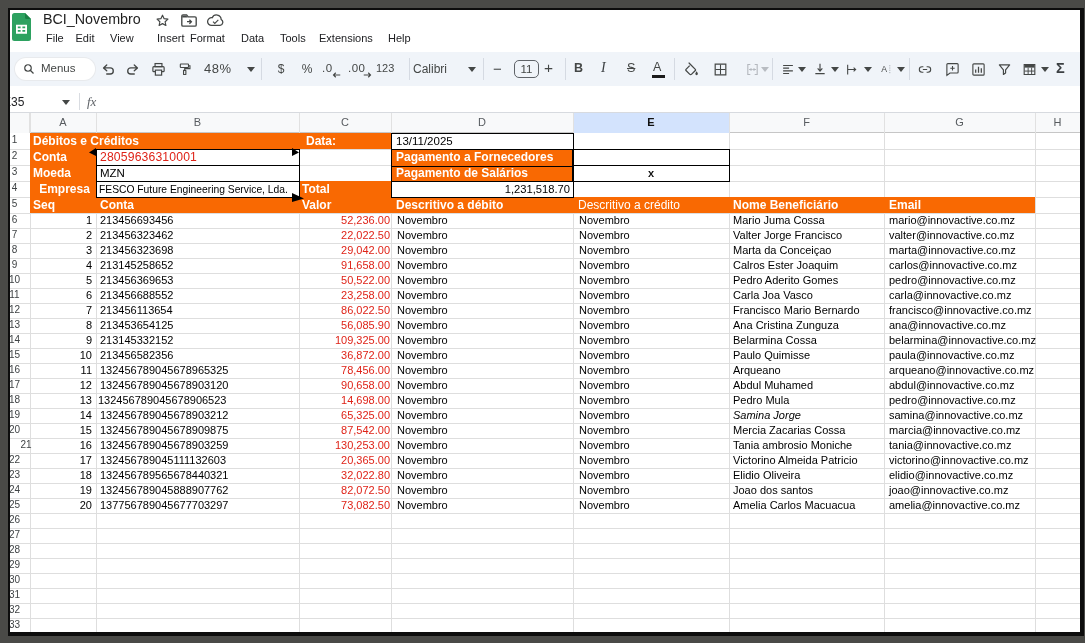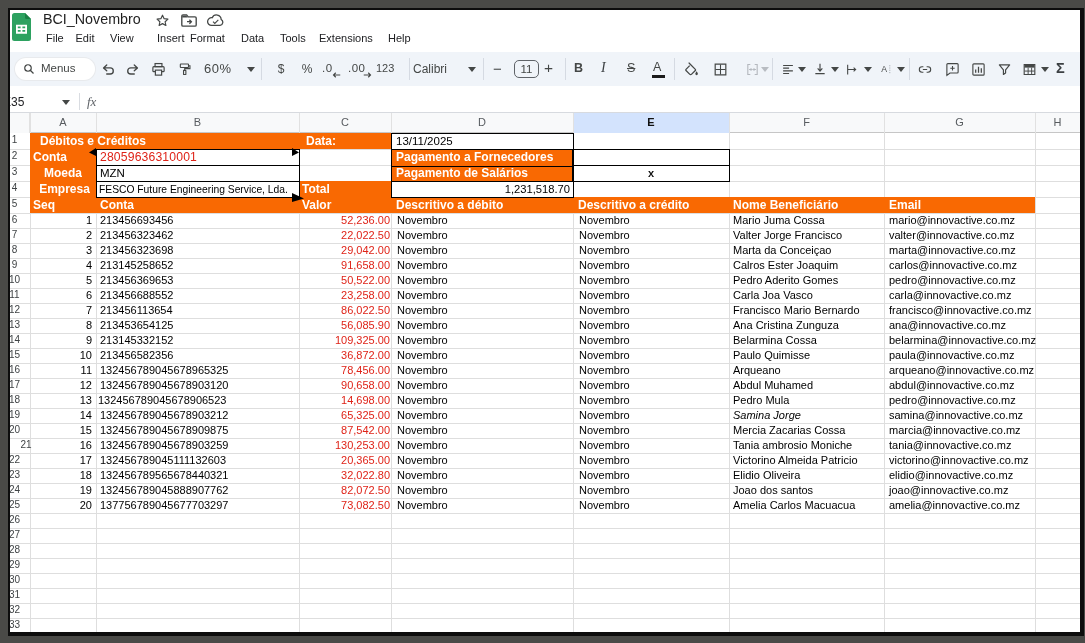--- a/index.html
+++ b/index.html
@@ -54,21 +54,21 @@
 <svg class="abs" style="left:151px;top:62px" width="15" height="15" viewBox="0 0 24 24">
     <rect x="6.5" y="2.5" width="11" height="5" fill="none" stroke="#444746" stroke-width="1.9"></rect>
     <rect x="3" y="7.5" width="18" height="8" rx="1.5" fill="none" stroke="#444746" stroke-width="1.9"></rect>
     <rect x="7" y="13" width="10" height="8" fill="#f0f4f9" stroke="#444746" stroke-width="1.9"></rect>
   </svg>
 <svg class="abs" style="left:178px;top:62px" width="14" height="15" viewBox="0 0 24 24">
     <rect x="4" y="2.5" width="14" height="6" rx="1" fill="none" stroke="#444746" stroke-width="1.9"></rect>
     <path d="M18 5.5 h2.5 v5 H11.5 v3" fill="none" stroke="#444746" stroke-width="1.9"></path>
     <rect x="9.5" y="13.5" width="4" height="7" rx="0.5" fill="none" stroke="#444746" stroke-width="1.9"></rect>
   </svg>
-<div class="t" style="left:204px;top:61px;width:40px;height:16px;font-size:13px;letter-spacing:.5px;color:#444746;line-height:16px">60%</div>
+<div class="t" style="left:204px;top:61px;width:40px;height:16px;font-size:13px;letter-spacing:.5px;color:#444746;line-height:16px">48%</div>
 <div class="abs" style="left:247px;top:67px;width:0;height:0;border:4px solid transparent;border-top:5px solid #444746"></div>
 <div class="abs" style="left:261px;top:58px;width:1px;height:22px;background:#d5dae2"></div>
 <div class="t" style="left:271px;top:61px;width:20px;height:16px;font-size:12px;color:#444746;text-align:center;line-height:16px">$</div>
 <div class="t" style="left:297px;top:61px;width:20px;height:16px;font-size:12px;color:#444746;text-align:center;line-height:16px">%</div>
 <div class="t" style="left:322px;top:60px;width:14px;height:16px;font-size:11.5px;color:#444746;letter-spacing:.5px;line-height:16px">.0</div>
 <svg class="abs" style="left:332px;top:72px" width="9" height="6" viewBox="0 0 12 8" fill="none" stroke="#444746" stroke-width="1.5">
     <path d="M11 4 H2 M5 1 L2 4 l3 3"></path>
   </svg>
 <div class="t" style="left:348px;top:60px;width:20px;height:16px;font-size:11.5px;color:#444746;letter-spacing:.5px;line-height:16px">.00</div>
 <svg class="abs" style="left:363px;top:72px" width="9" height="6" viewBox="0 0 12 8" fill="none" stroke="#444746" stroke-width="1.5">
@@ -253,39 +253,39 @@
 <div class="abs" style="left:391px;top:133px;width:183px;height:17px;background:#fff;border:1px solid #000"></div>
 <div class="abs" style="left:96px;top:149px;width:204px;height:17px;background:#fff;border:1px solid #000"></div>
 <div class="abs" style="left:96px;top:165px;width:204px;height:17px;background:#fff;border:1px solid #000"></div>
 <div class="abs" style="left:96px;top:181px;width:204px;height:17px;background:#fff;border:1px solid #000"></div>
 <div class="abs" style="left:573px;top:149px;width:157px;height:17px;background:#fff;border:1px solid #000"></div>
 <div class="abs" style="left:573px;top:165px;width:157px;height:17px;background:#fff;border:1px solid #000"></div>
 <div class="abs" style="left:391px;top:181px;width:183px;height:17px;background:#fff;border:1px solid #000"></div>
 <div class="abs" style="left:89px;top:148px;width:7px;height:8px;background:#000;clip-path:polygon(100% 0,0 55%,100% 100%)"></div>
 <div class="abs" style="left:292px;top:148px;width:7px;height:8px;background:#000;clip-path:polygon(0 0,100% 55%,0 100%)"></div>
 <div class="abs" style="left:292px;top:193px;width:12px;height:9px;background:#000;clip-path:polygon(0 0,100% 60%,0 100%)"></div>
-<div class="t" style="left:30px;top:134px;width:66px;height:15px;line-height:15px;text-align:left;padding-left:10px;font-size:12px;font-weight:bold;color:#fff;">Débitos e Créditos</div>
+<div class="t" style="left:30px;top:134px;width:66px;height:15px;line-height:15px;text-align:left;padding-left:3px;font-size:12px;font-weight:bold;color:#fff;">Débitos e Créditos</div>
 <div class="t" style="left:299px;top:134px;width:92px;height:15px;line-height:15px;text-align:left;padding-left:7px;font-size:12px;font-weight:bold;color:#fff;">Data:</div>
 <div class="t" style="left:391px;top:134px;width:182px;height:15px;line-height:15px;text-align:left;padding-left:5px;font-size:11.5px;color:#000;">13/11/2025</div>
 <div class="t" style="left:30px;top:150px;width:66px;height:15px;line-height:15px;text-align:left;padding-left:3px;font-size:12px;font-weight:bold;color:#fff;">Conta</div>
-<div class="t" style="left:30px;top:166px;width:66px;height:15px;line-height:15px;text-align:left;padding-left:3px;font-size:12px;font-weight:bold;color:#fff;margin-left:11px;">Moeda</div>
+<div class="t" style="left:30px;top:166px;width:66px;height:15px;line-height:15px;text-align:left;padding-left:3px;font-size:12px;font-weight:bold;color:#fff;">Moeda</div>
 <div class="t" style="left:30px;top:182px;width:66px;height:15px;line-height:15px;text-align:center;padding-left:3px;font-size:12px;font-weight:bold;color:#fff;">Empresa</div>
 <div class="t" style="left:96px;top:150px;width:203px;height:15px;line-height:15px;text-align:left;padding-left:4px;font-size:12.2px;letter-spacing:.15px;color:#df2318;">28059636310001</div>
 <div class="t" style="left:96px;top:166px;width:203px;height:15px;line-height:15px;text-align:left;padding-left:4px;font-size:11.5px;color:#000;">MZN</div>
 <div class="t" style="left:96px;top:182px;width:203px;height:15px;line-height:15px;text-align:left;padding-left:3px;font-size:10.3px;color:#000;">FESCO Future Engineering Service, Lda.</div>
 <div class="t" style="left:299px;top:182px;width:92px;height:15px;line-height:15px;text-align:left;padding-left:3px;font-size:12px;font-weight:bold;color:#fff;">Total</div>
 <div class="t" style="left:391px;top:150px;width:182px;height:15px;line-height:15px;text-align:left;padding-left:5px;font-size:12px;font-weight:bold;color:#fff;">Pagamento a Fornecedores</div>
 <div class="t" style="left:391px;top:166px;width:182px;height:15px;line-height:15px;text-align:left;padding-left:5px;font-size:12px;font-weight:bold;color:#fff;">Pagamento de Salários</div>
 <div class="t" style="left:391px;top:182px;width:182px;height:15px;line-height:15px;text-align:right;padding-right:3px;font-size:11.2px;color:#000;">1,231,518.70</div>
 <div class="t" style="left:573px;top:166px;width:156px;height:15px;line-height:15px;text-align:center;font-size:11px;font-weight:bold;color:#111;">x</div>
 <div class="t" style="left:30px;top:198px;width:66px;height:15px;line-height:15px;text-align:left;padding-left:3px;font-size:12px;font-weight:bold;color:#fff;">Seq</div>
 <div class="t" style="left:96px;top:198px;width:203px;height:15px;line-height:15px;text-align:left;padding-left:4px;font-size:12px;font-weight:bold;color:#fff;">Conta</div>
 <div class="t" style="left:299px;top:198px;width:92px;height:15px;line-height:15px;text-align:left;padding-left:3px;font-size:12px;font-weight:bold;color:#fff;">Valor</div>
 <div class="t" style="left:391px;top:198px;width:182px;height:15px;line-height:15px;text-align:left;padding-left:5px;font-size:12px;font-weight:bold;color:#fff;">Descritivo a débito</div>
-<div class="t" style="left:573px;top:198px;width:156px;height:15px;line-height:15px;text-align:left;padding-left:5px;font-size:12px;font-weight:bold;color:#fff;">Descritivo a crédito</div>
+<div class="t" style="left:573px;top:198px;width:156px;height:15px;line-height:15px;text-align:left;padding-left:5px;font-size:12px;font-weight:normal;color:#fff;">Descritivo a crédito</div>
 <div class="t" style="left:729px;top:198px;width:155px;height:15px;line-height:15px;text-align:left;padding-left:4px;font-size:12px;font-weight:bold;color:#fff;">Nome Beneficiário</div>
 <div class="t" style="left:884px;top:198px;width:151px;height:15px;line-height:15px;text-align:left;padding-left:5px;font-size:12px;font-weight:bold;color:#fff;">Email</div>
 <div class="t" style="left:30px;top:213px;width:66px;height:15px;line-height:15px;text-align:right;padding-right:4px;font-size:11px;color:#000;">1</div>
 <div class="t" style="left:96px;top:213px;width:203px;height:15px;line-height:15px;text-align:left;padding-left:4px;font-size:11px;color:#000;">213456693456</div>
 <div class="t" style="left:299px;top:213px;width:92px;height:15px;line-height:15px;text-align:right;padding-right:1px;font-size:11px;color:#df2318;">52,236.00</div>
 <div class="t" style="left:391px;top:213px;width:182px;height:15px;line-height:15px;text-align:left;padding-left:6px;font-size:11px;color:#000;">Novembro</div>
 <div class="t" style="left:573px;top:213px;width:156px;height:15px;line-height:15px;text-align:left;padding-left:6px;font-size:11px;color:#000;">Novembro</div>
 <div class="t" style="left:729px;top:213px;width:155px;height:15px;line-height:15px;text-align:left;padding-left:4px;font-size:11px;color:#000;">Mario Juma Cossa</div>
 <div class="t" style="left:884px;top:213px;width:151px;height:15px;line-height:15px;text-align:left;padding-left:5px;font-size:11px;color:#000;">mario@innovactive.co.mz</div>
 <div class="t" style="left:30px;top:228px;width:66px;height:15px;line-height:15px;text-align:right;padding-right:4px;font-size:11px;color:#000;">2</div>

